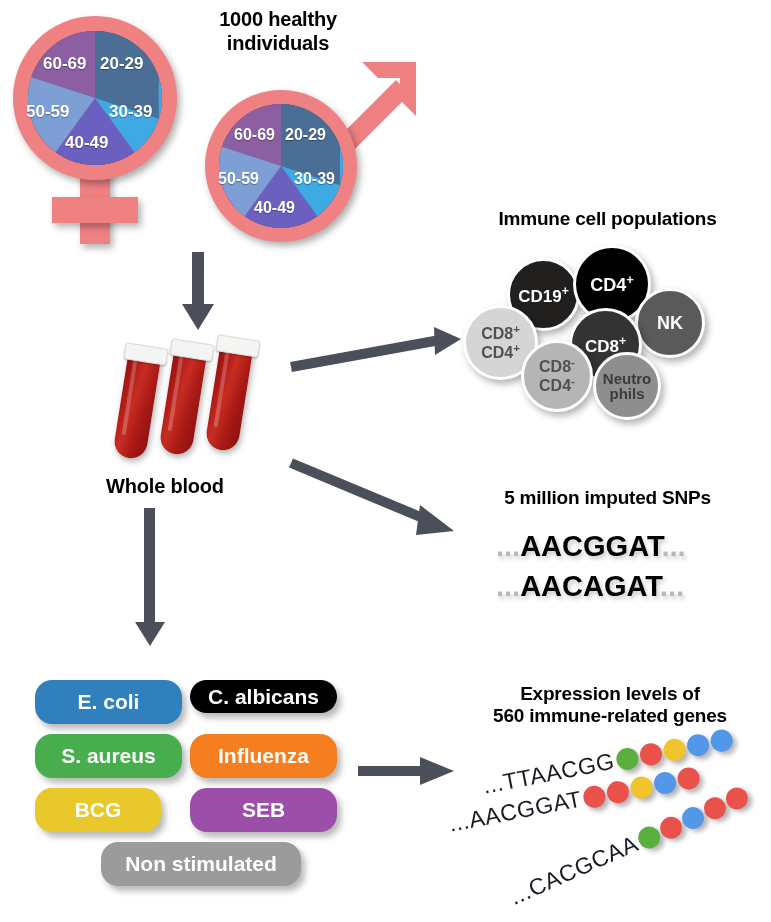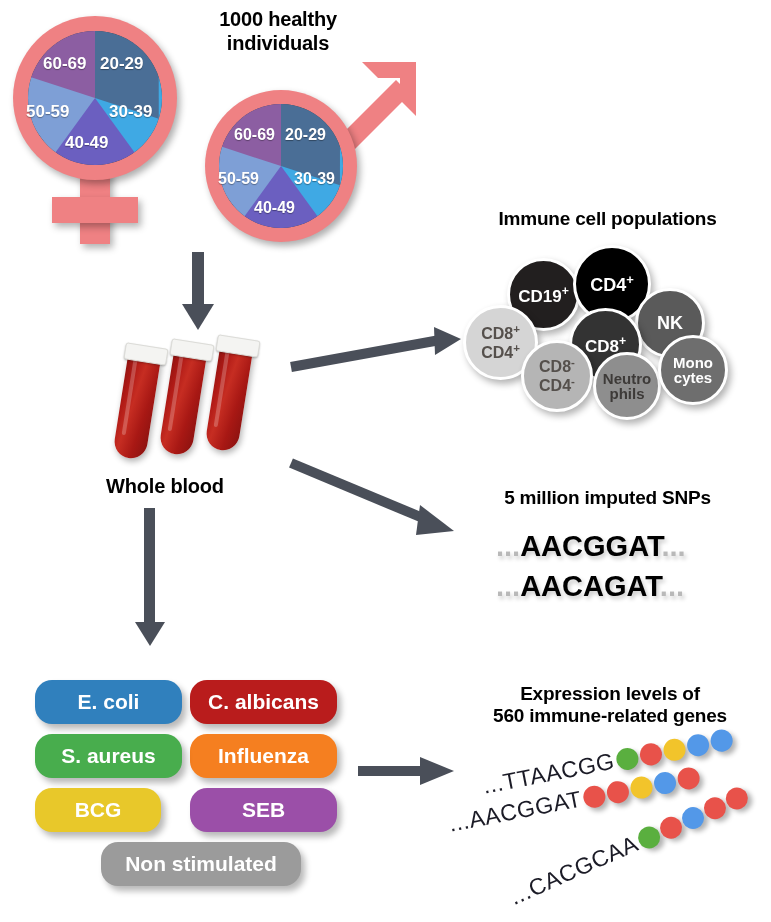--- a/index.html
+++ b/index.html
@@ -177,38 +177,34 @@
       <span><span>CD4</span><span class="sup">+</span></span>
     </div>
     <div class="cell" style="left:66px;top:100px;width:72px;height:72px;background:#b5b5b5;color:#55504c;font-size:16px;flex-direction:column;">
       <span><span>CD8</span><span class="sup">-</span></span>
       <span><span>CD4</span><span class="sup">-</span></span>
     </div>
     <div class="cell" style="left:138px;top:112px;width:68px;height:68px;background:#8e8e8e;color:#3d3a38;font-size:15px;flex-direction:column;">
       <span>Neutro</span>
       <span>phils</span>
     </div>
-    <div class="cell" style="left:203px;top:95px;width:70px;height:70px;background:#6e6e6e;color:#fff;font-size:15px;flex-direction:column;">
-      <span>Mono</span>
-      <span>cytes</span>
-    </div>
   </div>
 
   <div class="hdr" style="left:455px;top:487px;width:305px;font-size:19px;">5 million imputed SNPs</div>
 
   <div class="snp" style="left:496px;top:530px;font-size:29px;">
     <span class="dim">...</span><span class="mid">AAC</span><span class="hot">G</span><span class="mid">GAT</span><span class="dim">...</span>
   </div>
   <div class="snp" style="left:496px;top:570px;font-size:29px;">
     <span class="dim">...</span><span class="mid">AAC</span><span class="hot">A</span><span class="mid">GAT</span><span class="dim">...</span>
   </div>
 
   <div style="position:absolute;left:35px;top:680px;width:310px;height:215px;">
     <div class="pill" style="left:0px;top:0px;width:147px;height:44px;background:#3080bd;font-size:21px;">E. coli</div>
-    <div class="pill" style="left:155px;top:0px;width:147px;height:44px;background:#b91c1c;font-size:21px;">C. albicans</div>
+    <div class="pill" style="left:155px;top:0px;width:147px;height:33px;background:#000000;font-size:21px;">C. albicans</div>
     <div class="pill" style="left:155px;top:54px;width:147px;height:44px;background:#f57f20;font-size:21px;">Influenza</div>
     <div class="pill" style="left:0px;top:54px;width:147px;height:44px;background:#48ad4d;font-size:21px;">S. aureus</div>
     <div class="pill" style="left:0px;top:108px;width:126px;height:44px;background:#e8c82a;font-size:21px;">BCG</div>
     <div class="pill" style="left:155px;top:108px;width:147px;height:44px;background:#9b4fa8;font-size:21px;">SEB</div>
     <div class="pill" style="left:58px;top:162px;width:200px;height:44px;background:#9b9b9b;font-size:21px;margin-left:8px;">Non stimulated</div>
   </div>
 
   <svg class="arrow" style="left:358px;top:752px;" width="100" height="40" viewBox="0 0 100 40">
     <rect x="0" y="14" width="68" height="10" fill="#4a4f59"></rect>
     <polygon points="62,5 96,19 62,33" fill="#4a4f59"></polygon>

